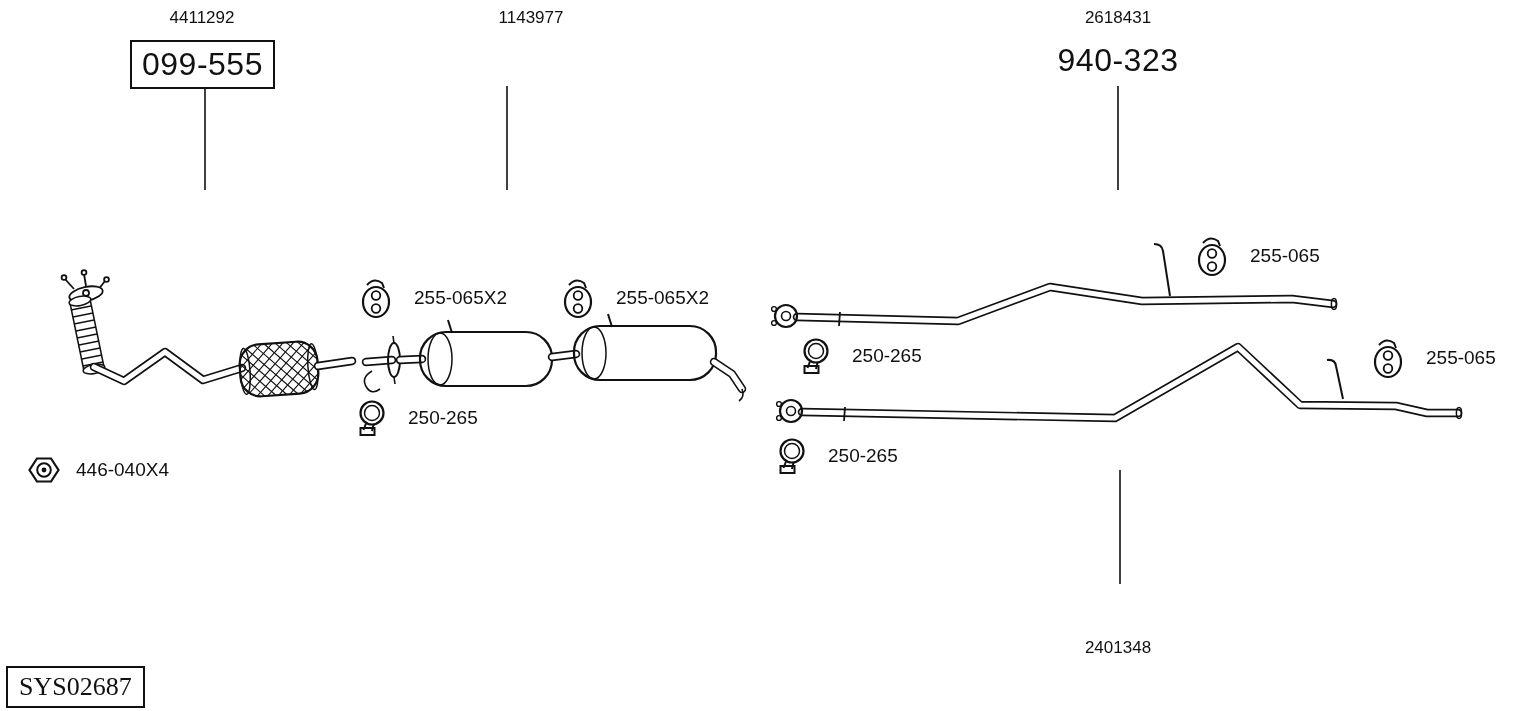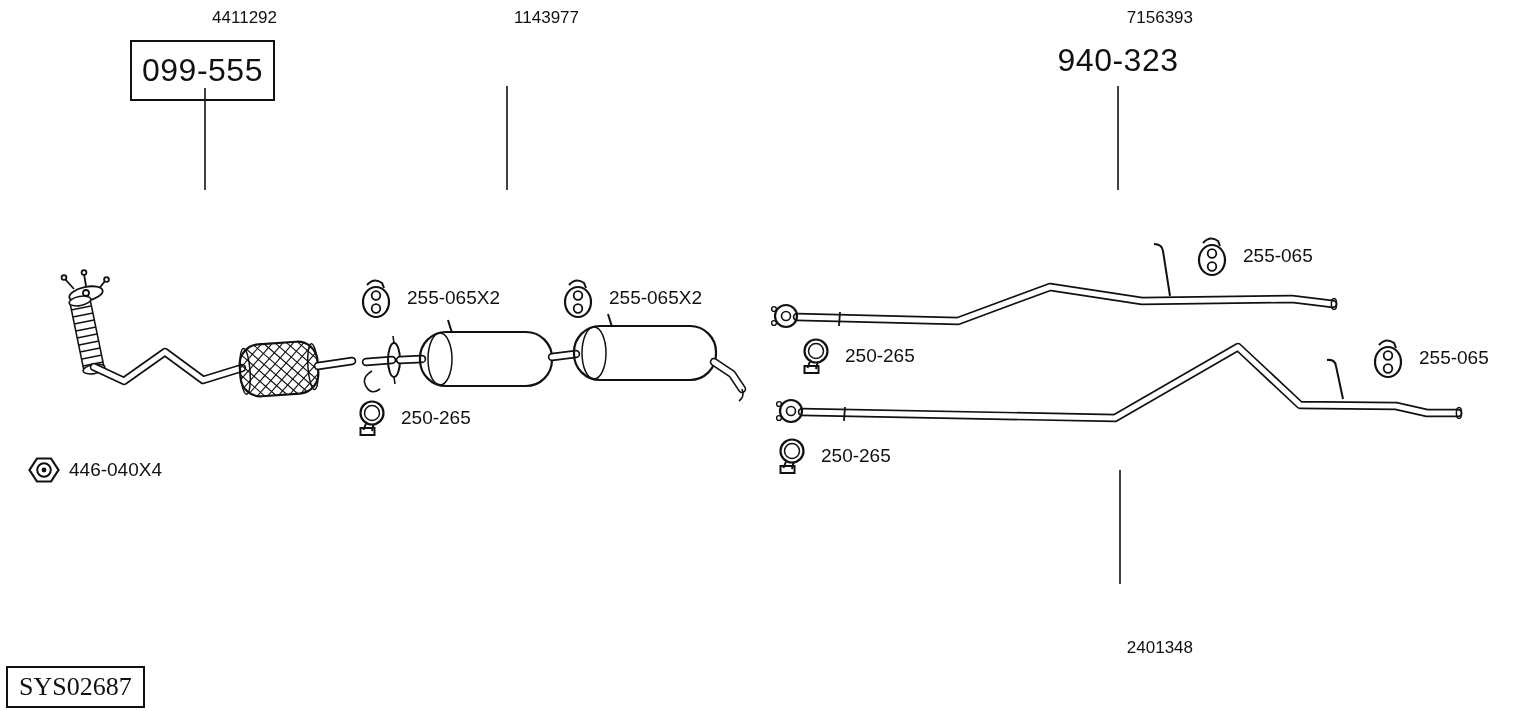--- a/index.html
+++ b/index.html
@@ -1,23 +1,23 @@
 <!DOCTYPE html>
 <html><head>
 <meta charset="utf-8">
 <style>
   html,body{margin:0;padding:0;background:#fff;}
   .canvas{position:relative;width:1530px;height:711px;background:#fff;overflow:hidden;
           font-family:"Liberation Sans","DejaVu Sans",sans-serif;color:#111;}
   .abs{position:absolute;}
-  .ref-num{font-size:17px;width:150px;text-align:right;white-space:nowrap;}
+  .ref-num{font-size:17px;width:150px;text-align:center;white-space:nowrap;}
   .part-num{font-size:32px;width:150px;text-align:center;white-space:nowrap;letter-spacing:.5px;}
-  .boxed{display:inline-block;border:2px solid #111;padding:10px 10px;font-size:32px;letter-spacing:.5px;white-space:nowrap;}
+  .boxed{display:inline-block;border:2px solid #111;padding:4px 10px;font-size:32px;letter-spacing:.5px;white-space:nowrap;}
   .sys-box{display:inline-block;border:2px solid #111;padding:4px 11px;font-size:26px;white-space:nowrap;font-family:Liberation Serif, serif;}
-  .fitting{display:flex;align-items:center;gap:9px;}
+  .fitting{display:flex;align-items:center;gap:16px;}
   .fitting .label{font-size:19px;white-space:nowrap;}
   svg.icon{display:block;flex:0 0 auto;}
   .stroke{fill:none;stroke:#111;}
   .pipe-outer{fill:none;stroke:#111;stroke-width:8.5;stroke-linejoin:round;stroke-linecap:round;}
   .pipe-inner{fill:none;stroke:#fff;stroke-width:5.2;stroke-linejoin:round;stroke-linecap:round;}
 </style>
 </head>
 <body>
 
 <div class="canvas">
@@ -136,22 +136,22 @@
       <circle class="stroke" stroke-width="1.6" cx="791" cy="411" r="4.5"></circle>
       <circle class="stroke" stroke-width="1.4" cx="779" cy="404" r="2.4"></circle>
       <circle class="stroke" stroke-width="1.4" cx="779" cy="418" r="2.4"></circle>
       <line class="stroke" stroke-width="1.8" x1="845" y1="407" x2="844" y2="421"></line>
       <path class="stroke" stroke-width="2" d="M1343 399 L1336 366 q -1 -7 -9 -6"></path>
       <ellipse class="stroke" stroke-width="1.5" cx="1459" cy="413" rx="2.6" ry="5.5"></ellipse>
     </g>
   </svg>
 
   <div class="abs ref-num" style="left:127px;top:8px">4411292</div>
-  <div class="abs ref-num" style="left:429px;top:8px">1143977</div>
-  <div class="abs ref-num" style="left:1043px;top:8px">7156393</div>
+  <div class="abs ref-num" style="left:456px;top:8px">1143977</div>
+  <div class="abs ref-num" style="left:1043px;top:8px">2618431</div>
 
   <div class="abs" style="left:130px;top:40px">
     <span class="boxed">099-555</span>
   </div>
   <div class="abs part-num" style="left:1043px;top:42px">940-323</div>
   <div class="abs ref-num" style="left:1043px;top:638px">2401348</div>
 
 
   <div class="abs fitting" style="left:28px;top:455px">
     <svg class="icon" width="32" height="30" viewBox="0 0 32 30">

